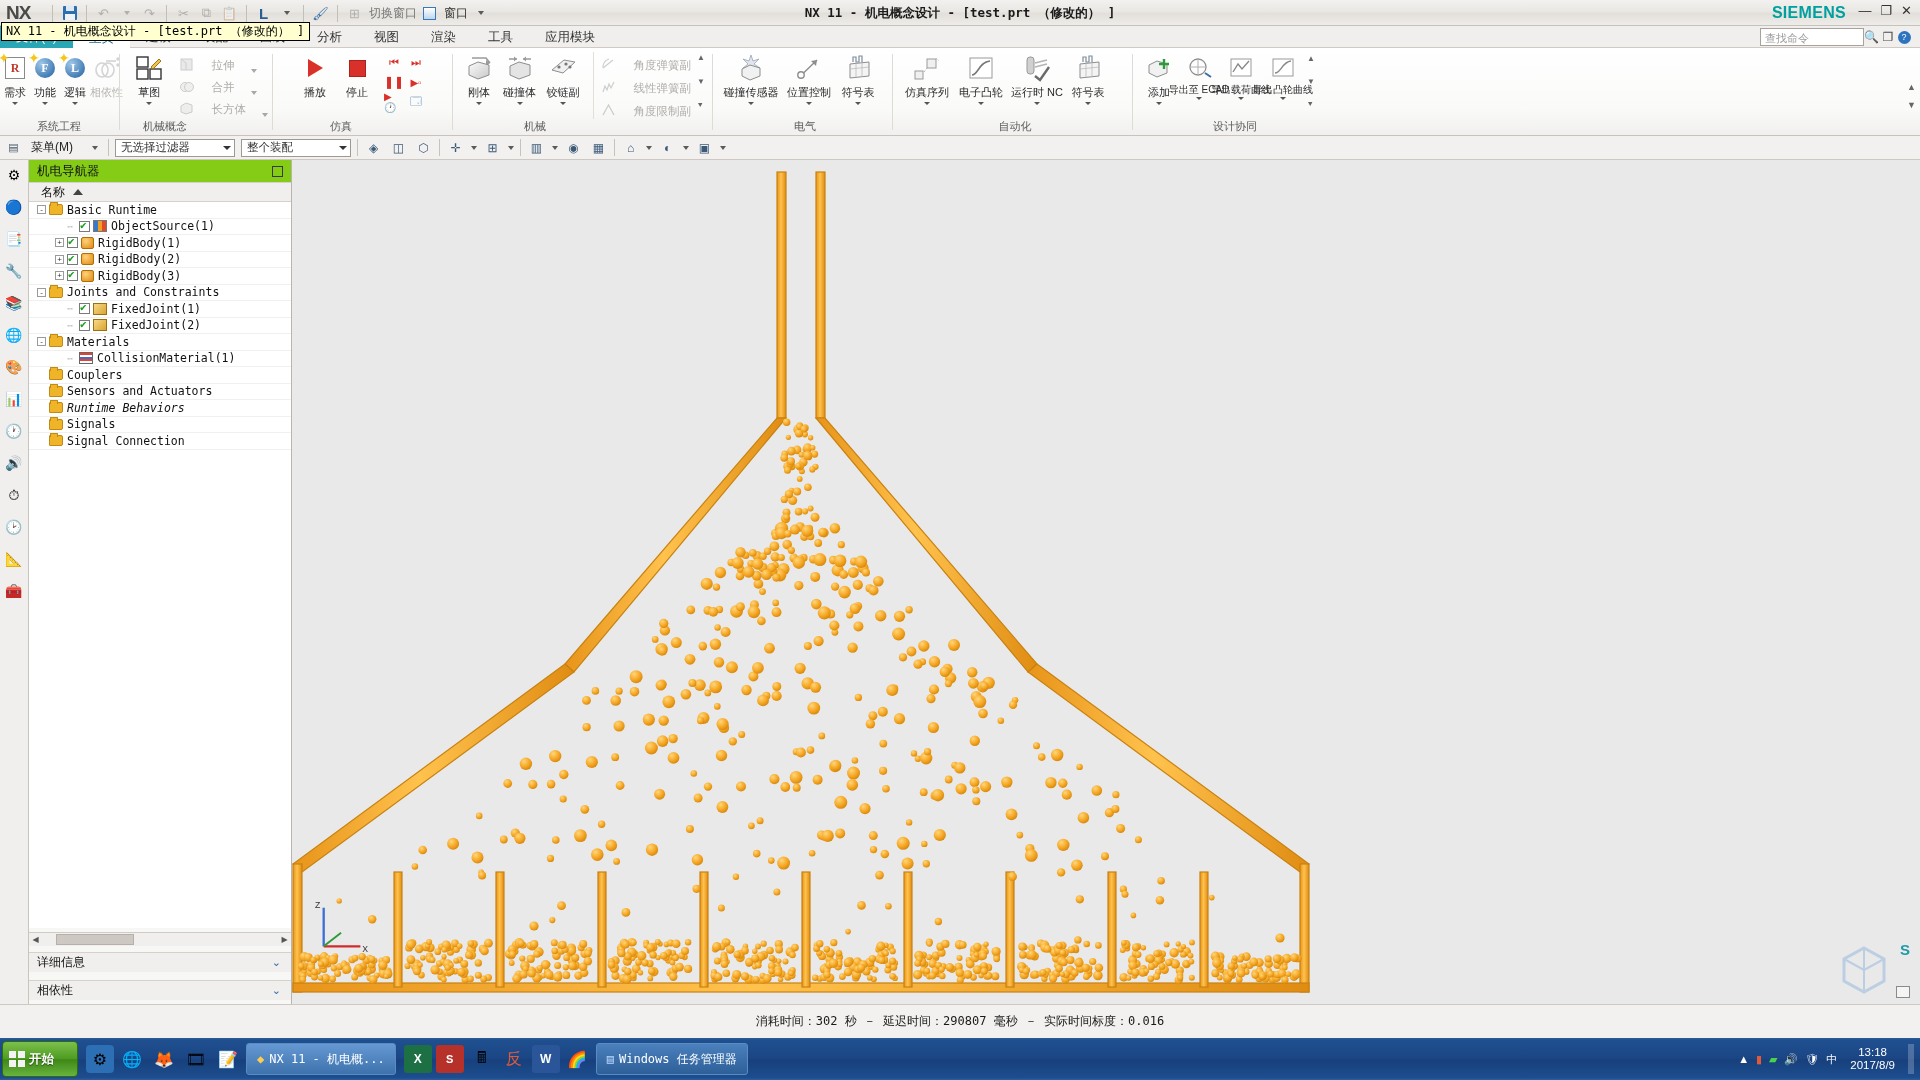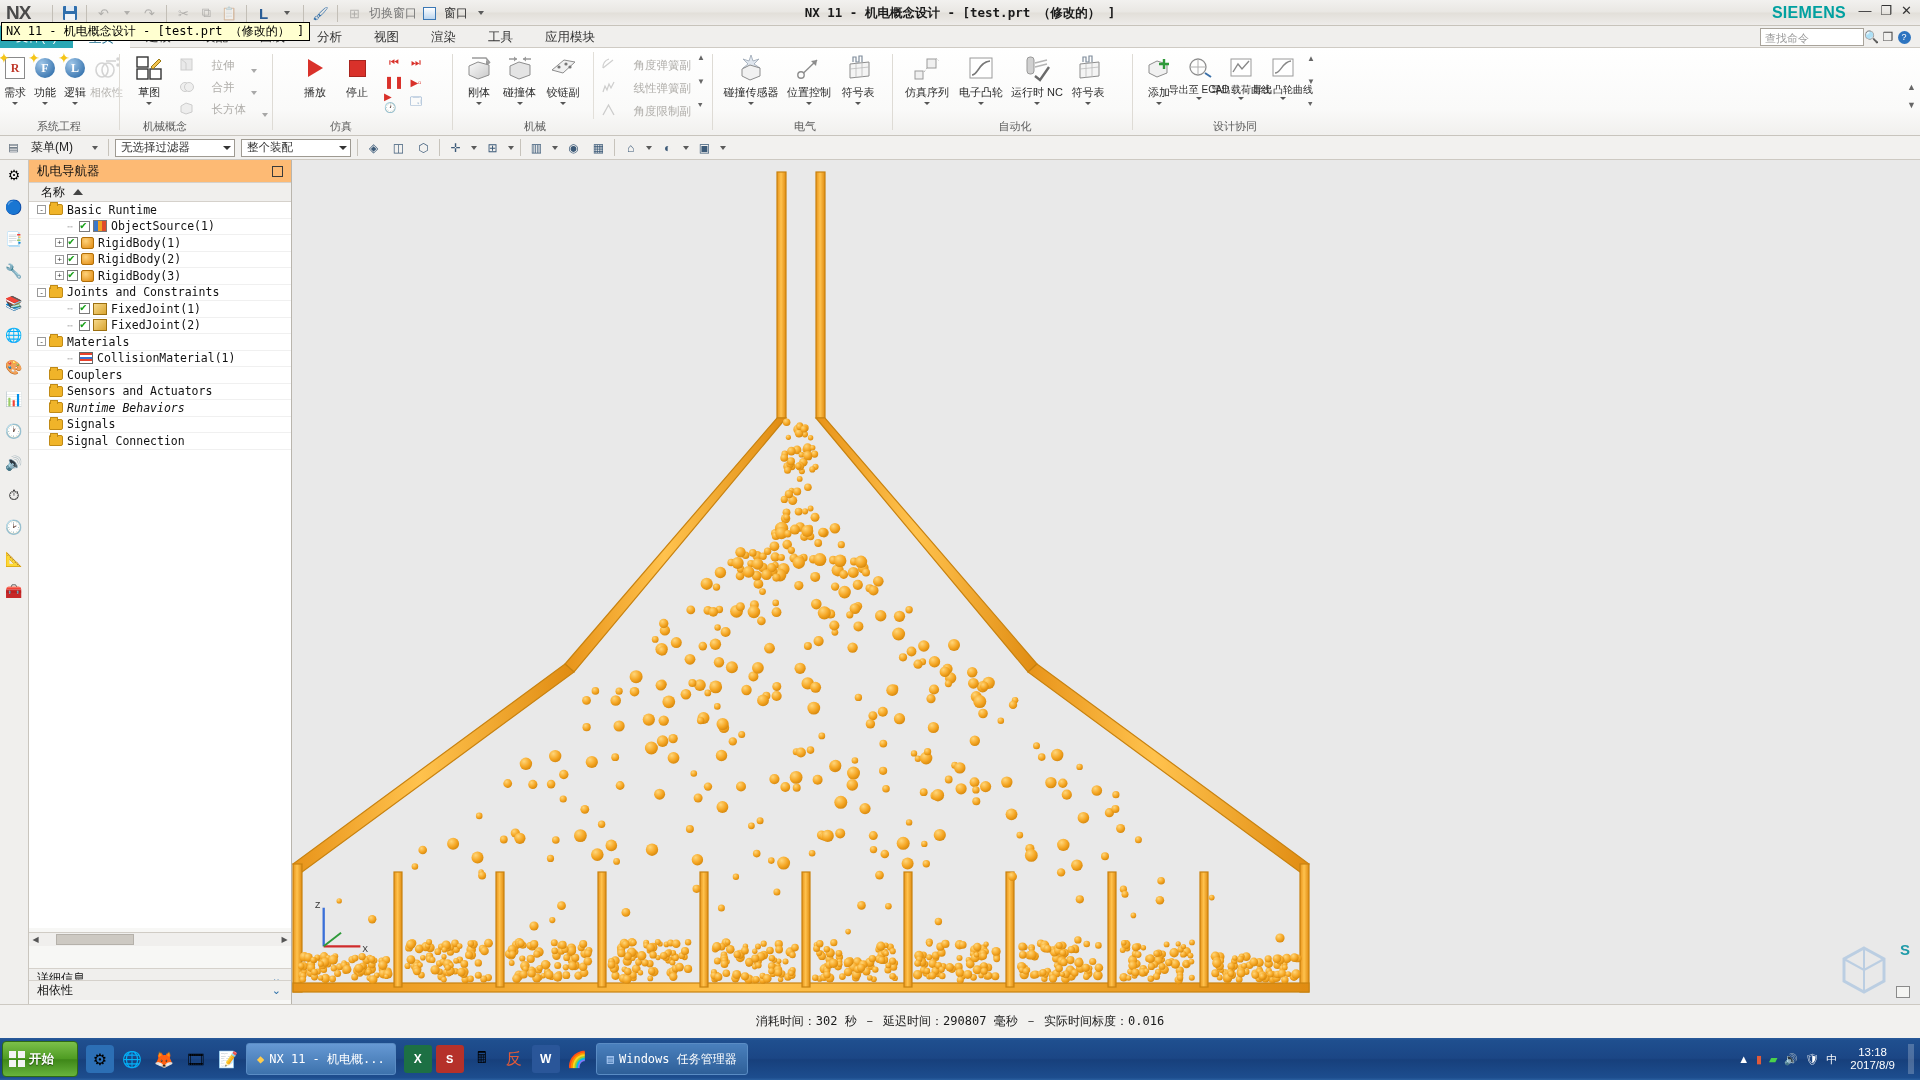--- a/index.html
+++ b/index.html
@@ -137,21 +137,21 @@
   }
   .rail-ic { width: 22px; height: 22px; display:flex;align-items:center;justify-content:center; font-size:14px; }
 
   
   .navpanel {
     position: absolute; top: 160px; left: 29px; width: 263px; bottom: 76px;
     background: #f7f7f5; border-right: 1px solid #b9b5ad;
   }
   .nav-title {
     height: 22px; display: flex; align-items: center; justify-content: space-between;
-    padding: 0 8px 0 8px; font-size: 12.5px; color: #111; background: #fdba74;
+    padding: 0 8px 0 8px; font-size: 12.5px; color: #111; background: #84cc16;
   }
   .pin { width: 11px; height: 11px; border: 1.5px solid #3a3a3a; }
   .nav-head {
     height: 20px; background: #f0efed; border-top: 1px solid #d5d1cb; border-bottom: 1px solid #d5d1cb;
     display:flex; align-items:center; gap:8px; padding-left: 12px; font-size: 12px; color:#111;
   }
   .sort-ar { width:0;height:0;border-left:5px solid transparent;border-right:5px solid transparent;border-bottom:6px solid #444; }
   .tree { position: absolute; top: 42px; left: 0; right: 0; bottom: 76px; overflow: hidden; background: #fff; }
   .trow {
     height: 16.5px; display: flex; align-items: center; font-size: 11.5px;
@@ -843,21 +843,21 @@
           <span class="noexp"></span>
           <span class="folder"></span>
           <span>Signal Connection</span>
         </div>
       </div>
     <div class="scroll-h">
       <span class="arw">◀</span>
       <span class="thumb"></span>
       <span class="arw" style="margin-left:auto">▶</span>
     </div>
-    <div class="acc" style="bottom:16px">
+    <div class="acc" style="bottom:32px">
       <span>详细信息</span>
       <span class="chev">⌄</span>
     </div>
     <div class="acc" style="bottom:4px">
       <span>相依性</span>
       <span class="chev">⌄</span>
     </div>
   </div>
 
   <div class="viewport">

